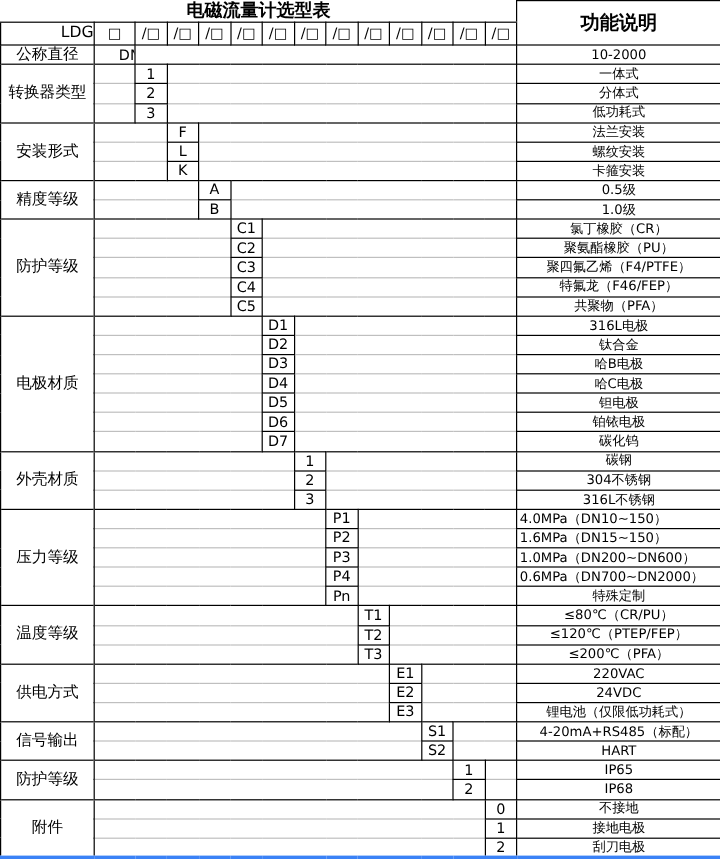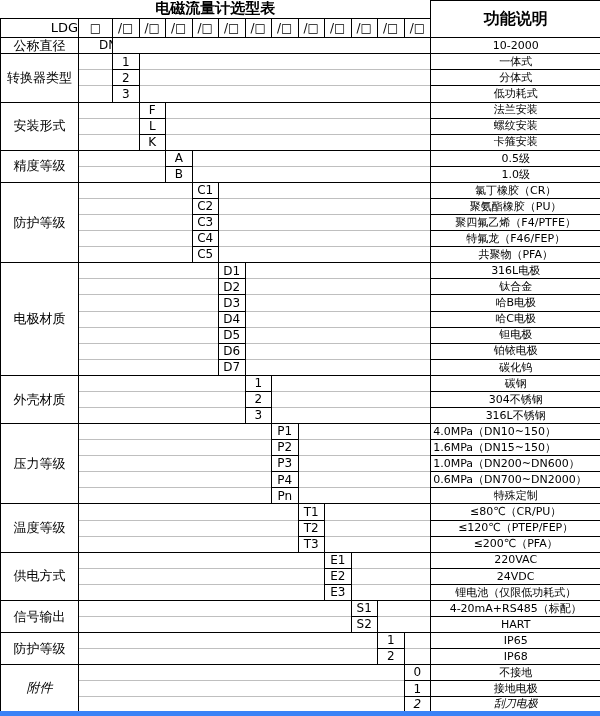--- a/index.html
+++ b/index.html
@@ -30,21 +30,21 @@
   .title-cell { border-bottom: 1px solid #000; font-weight: bold; font-size: 15px; margin-left: 48px; }
   .fn-header  { border: 1px solid #000; font-weight: bold; font-size: 16px; }
   .model-label{ border: 1px solid #000; text-align: right; padding-left: 9px; font-size: 13px; }
   .box        { border: 1px solid #000; font-size: 12px; }
   .box-left   { text-align: left; padding-left: 20px; }
   .blank      { border-top: 1px solid #bfbfbf; }
   .lbl        { border: 1px solid #000; border-bottom: none; font-size: 13px; }
   .fn         { border: 1px solid #000; font-size: 11px; }
   .fn-left    { text-align: left; padding-left: 2px; margin-left: 16px; }
   .gt         { border-top: 1px solid #000; }
-  .bottom     { border-bottom: 5px solid #3b82f6; font-style: italic; }
+  .bottom     { border-bottom: 3px solid #3b82f6; }
 </style>
 </head>
 <body>
 
 <table class="sel">
   <colgroup>
     <col style="width:78px">
     <col style="width:34px">
     <col style="width:26.5px">
       <col style="width:26.5px">

